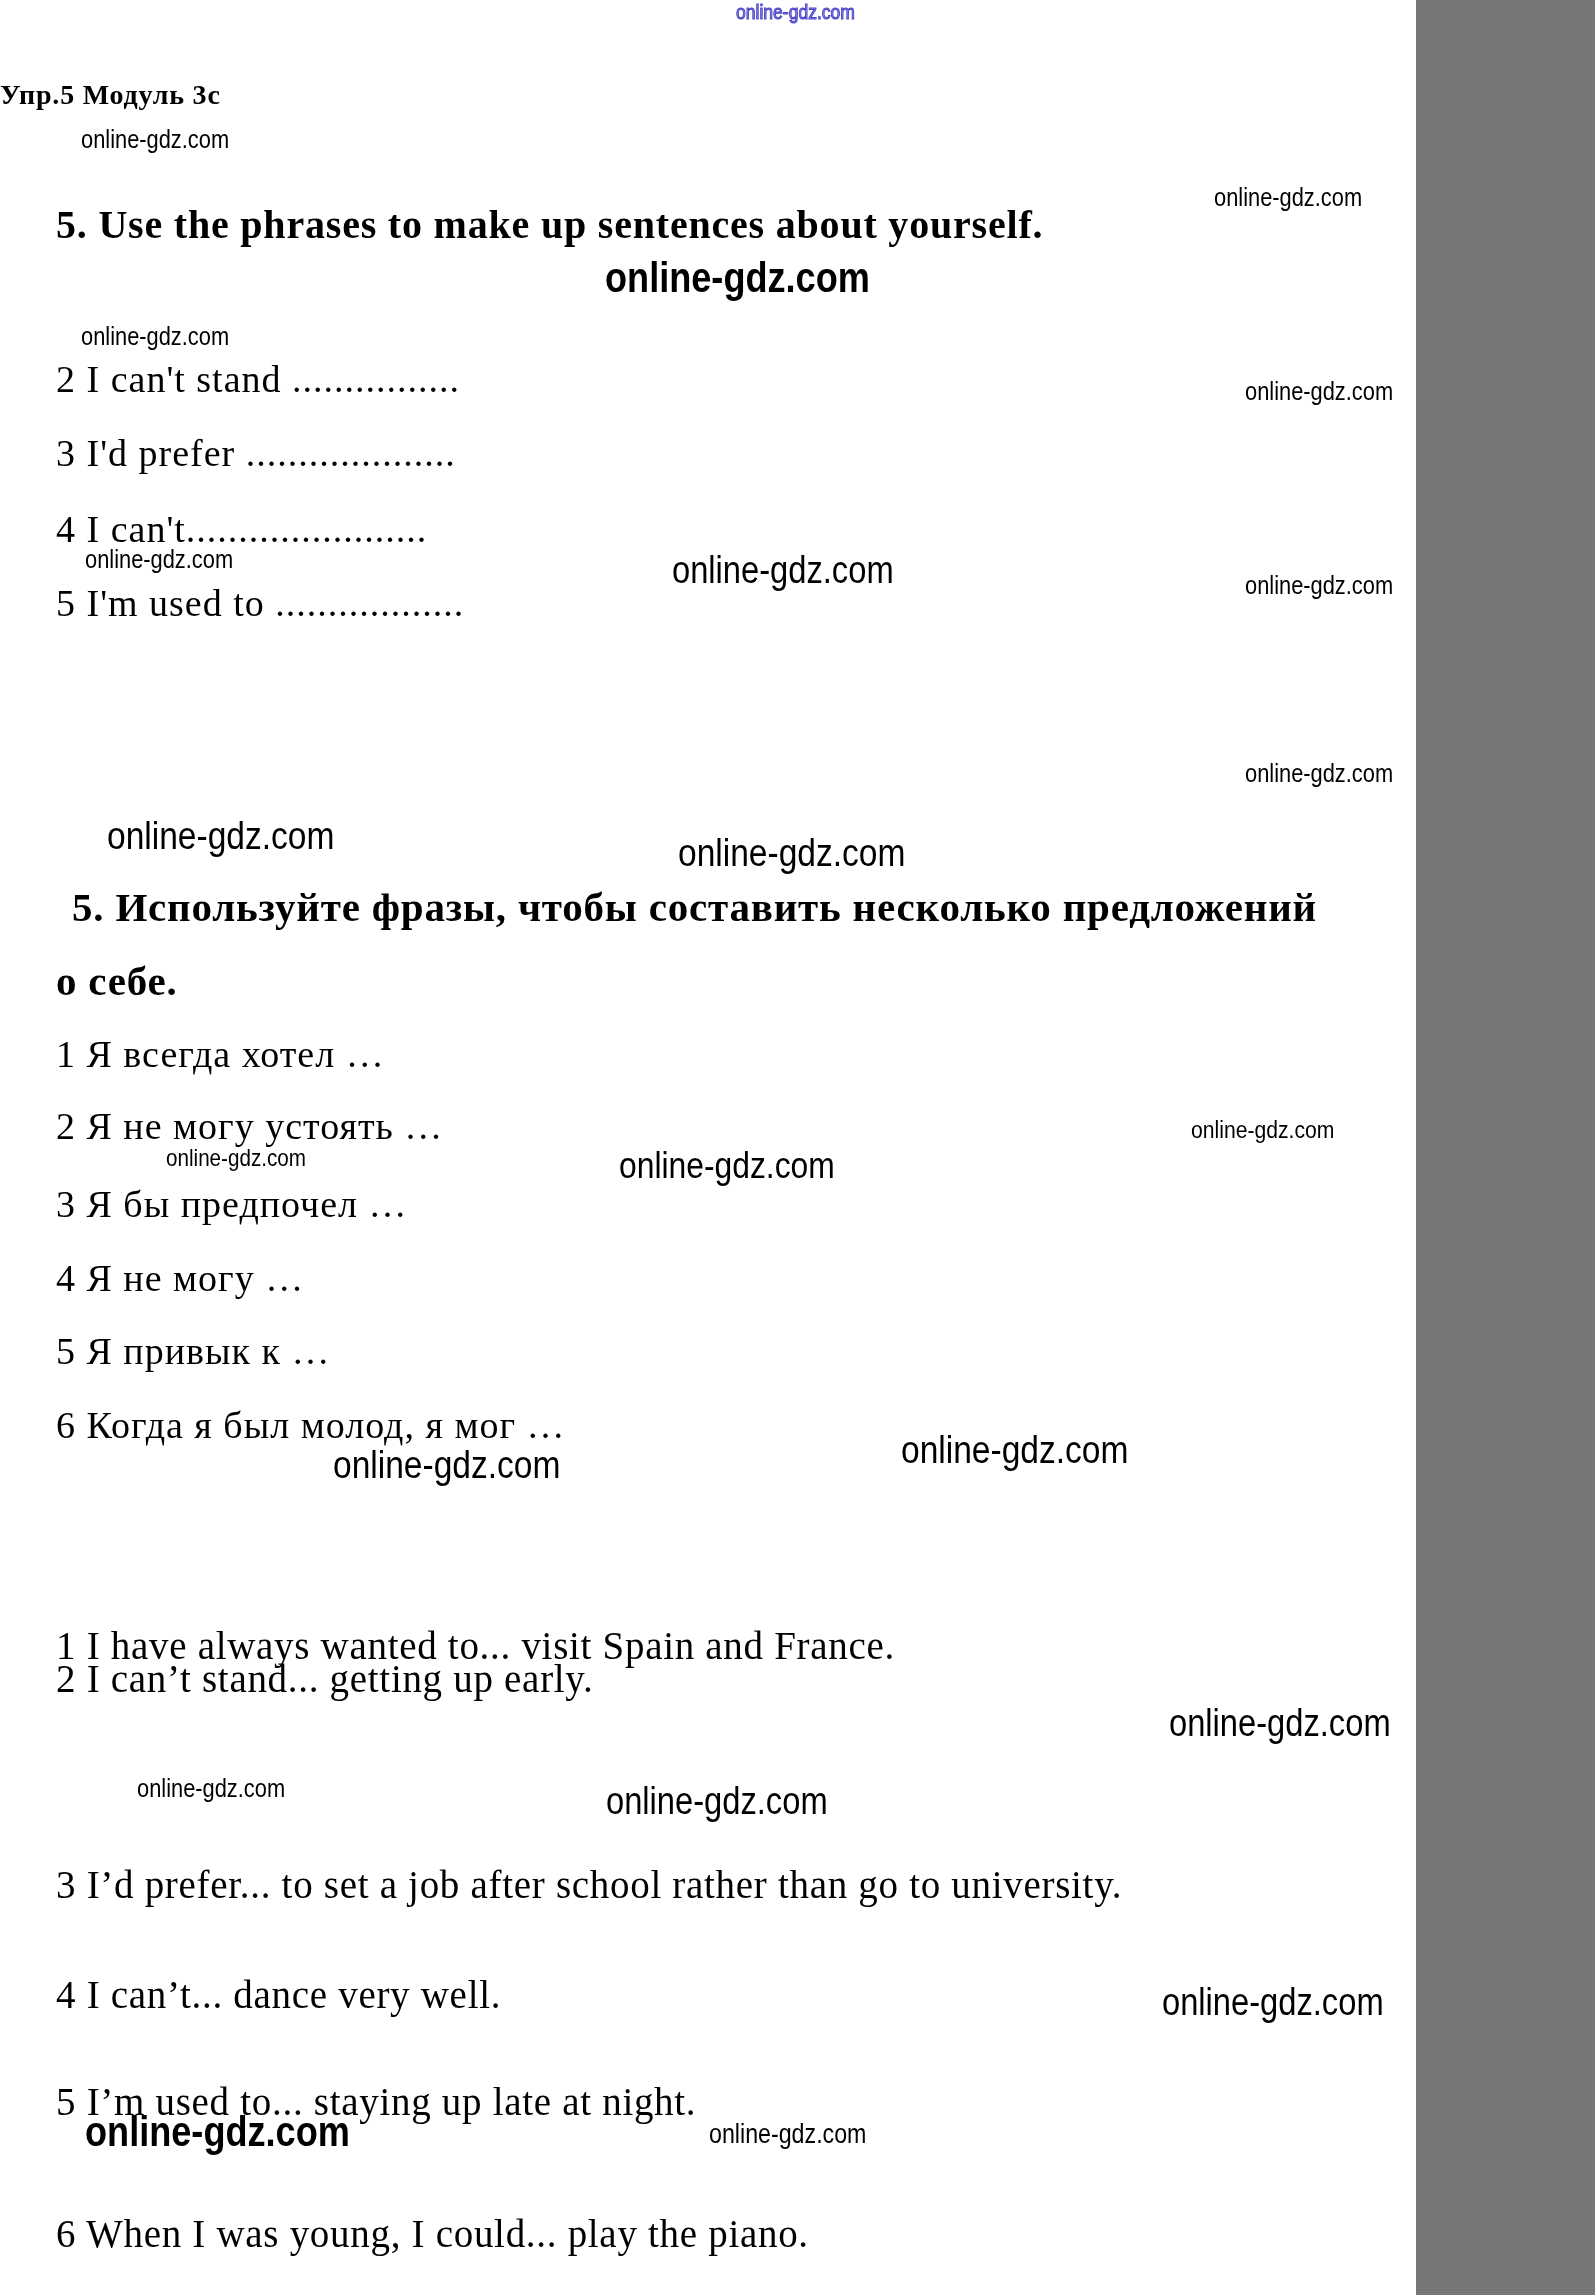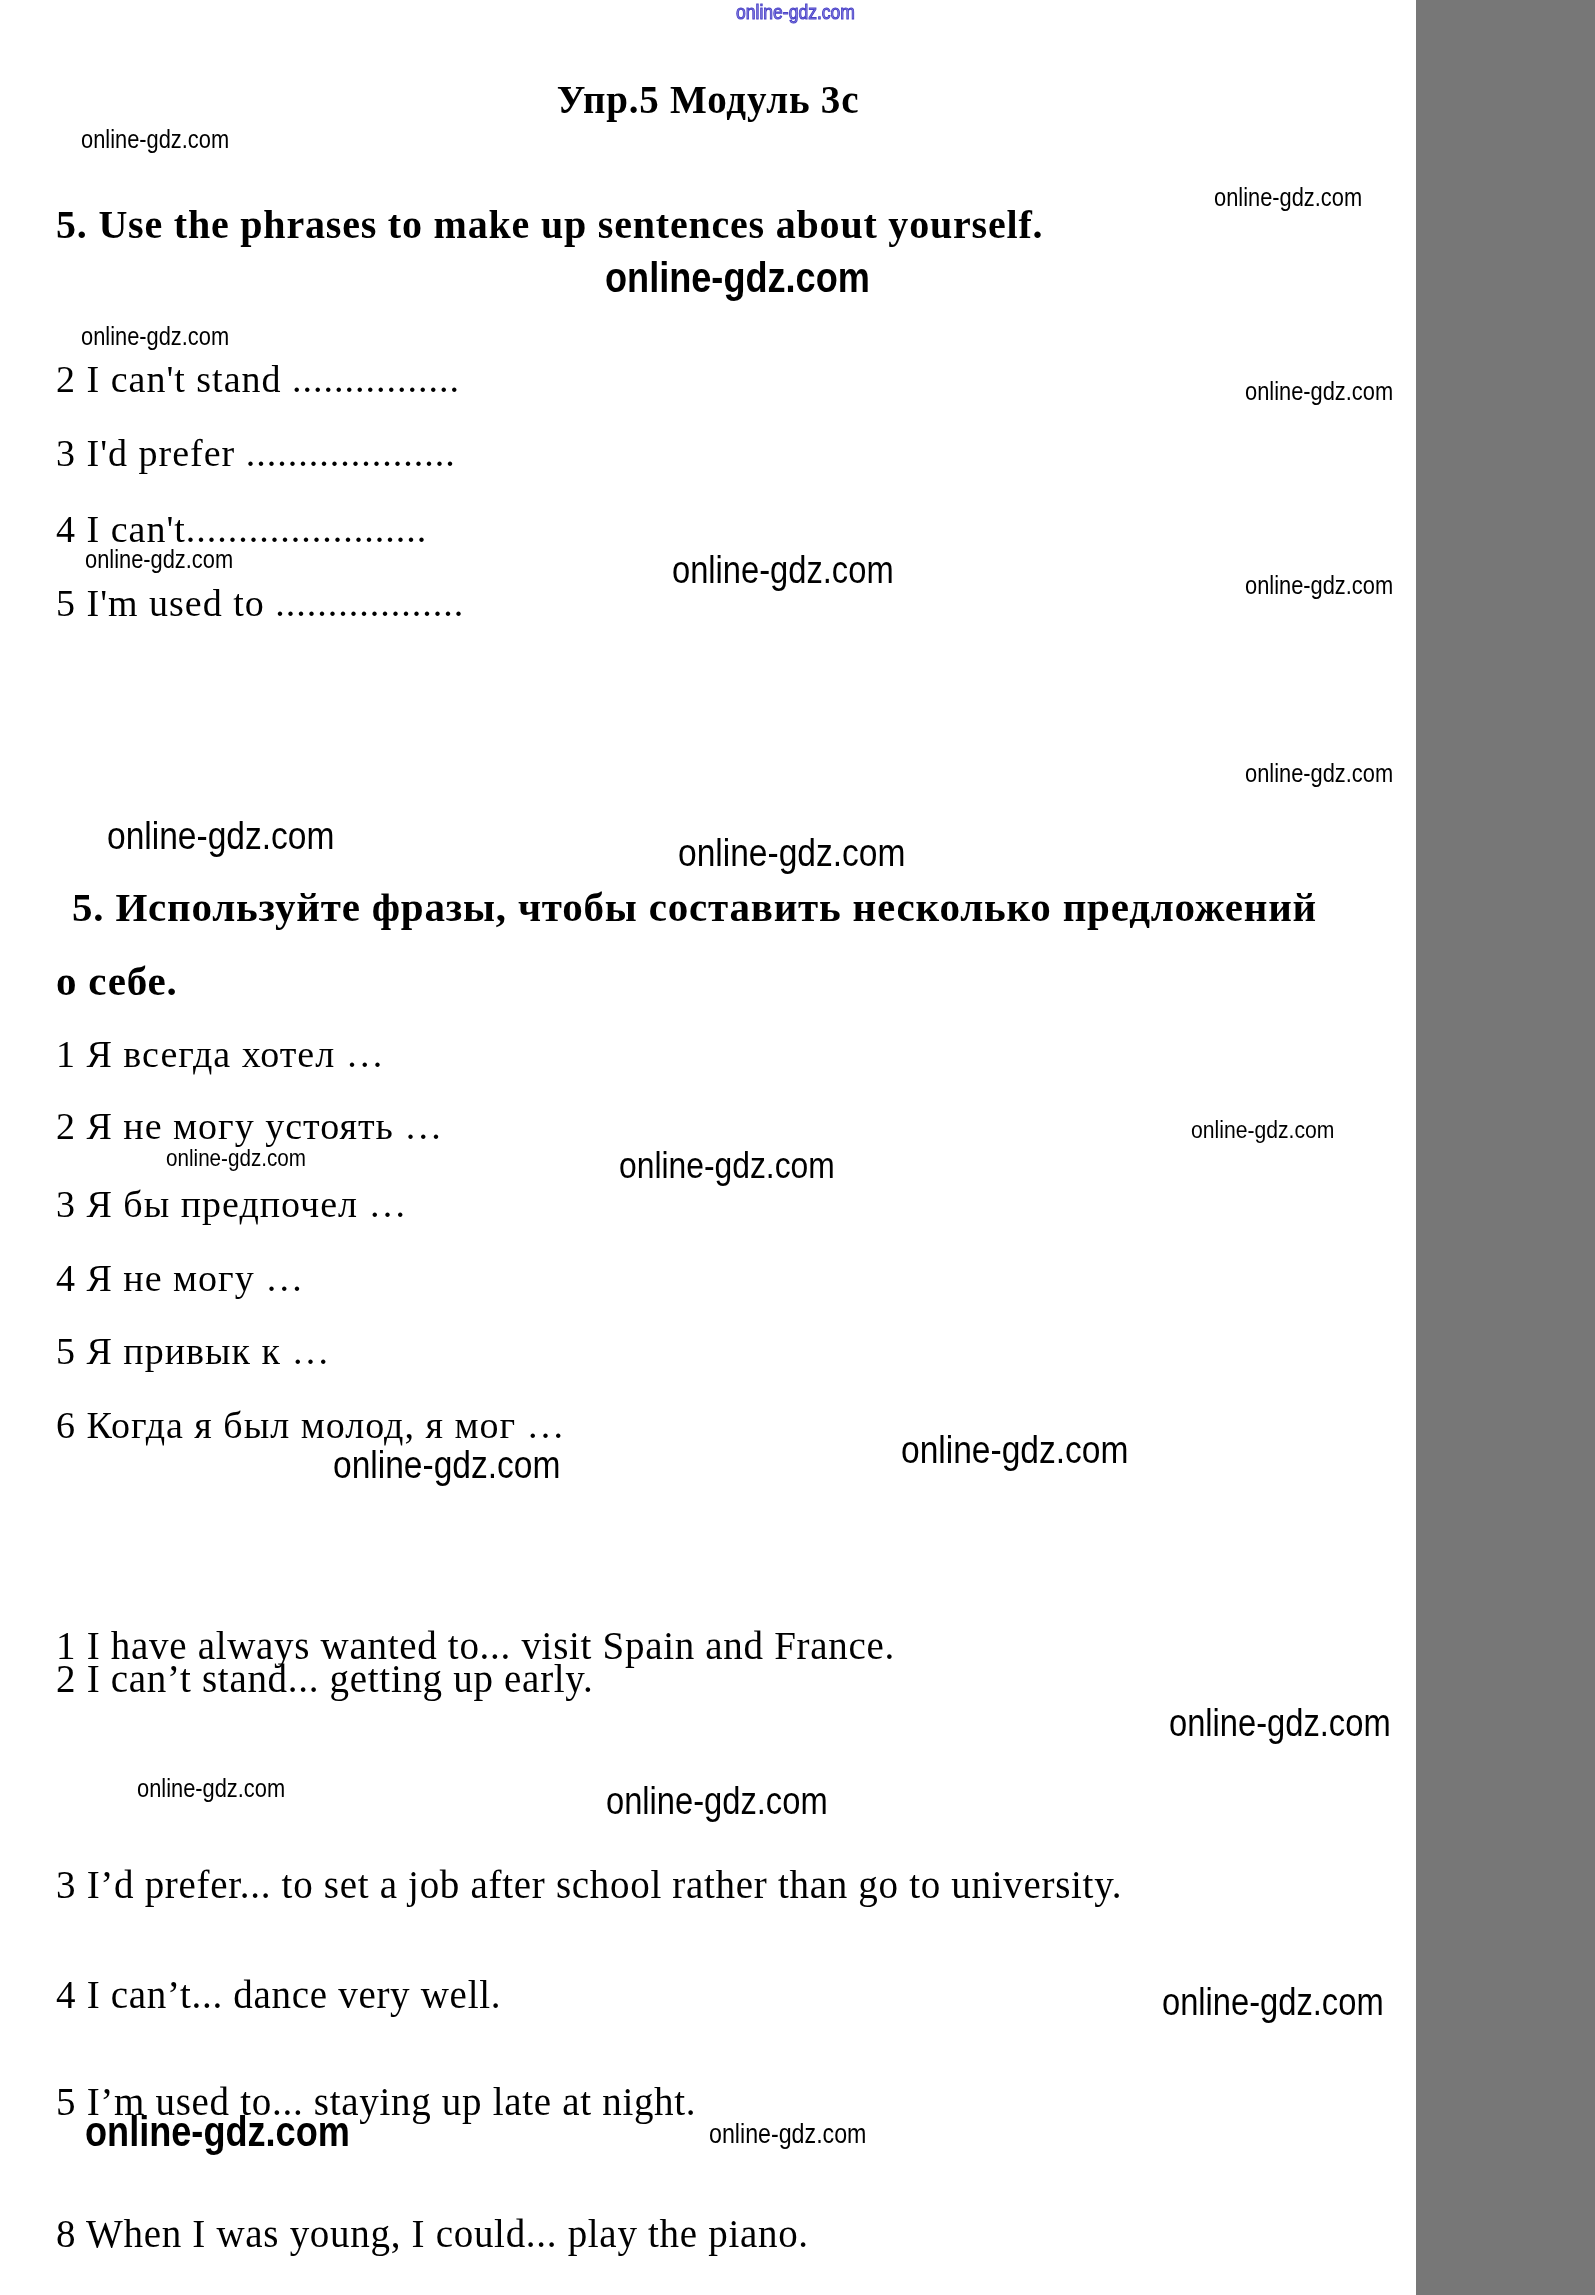--- a/index.html
+++ b/index.html
@@ -8,22 +8,22 @@
     width: 1416px;
     height: 2295px;
     background: #ffffff;
     overflow: hidden;
     font-family: "Liberation Serif", "DejaVu Serif", serif;
     color: #000;
   }
   .abs { position: absolute; white-space: nowrap; line-height: 1.05; }
   .title {
     left: 0; top: 80px; width: 100%;
-    text-align: center;
-    font-size: 39px; font-weight: bold;
+    text-align: left;
+    font-size: 28px; font-weight: bold;
     letter-spacing: 0.8px;
   }
   .heading {
     font-size: 40px; font-weight: bold; letter-spacing: 0.8px;
   }
   .bodyline {
     font-size: 38px; letter-spacing: 1px;
   }
   .ansline {
     font-size: 39px; letter-spacing: 0.7px;
@@ -110,16 +110,16 @@
 
   <div class="abs ansline" style="left:56px; top:1865px;">3 I’d prefer... to set a job after school rather than go to university.</div>
 
   <div class="abs ansline" style="left:56px; top:1975px;">4 I can’t... dance very well.</div>
   <div class="wm" style="left:1162px; top:1983px; font-size:38px;">online-gdz.com</div>
 
   <div class="abs ansline" style="left:56px; top:2082px;">5 I’m used to... staying up late at night.</div>
   <div class="wm wm-bold" style="left:85px; top:2111px; font-size:42px;">online-gdz.com</div>
   <div class="wm" style="left:709px; top:2121px; font-size:27px;">online-gdz.com</div>
 
-  <div class="abs ansline" style="left:56px; top:2214px;">8 When I was young, I could... play the piano.</div>
+  <div class="abs ansline" style="left:56px; top:2214px;">6 When I was young, I could... play the piano.</div>
 
 </div>
 
 
 </body></html>

